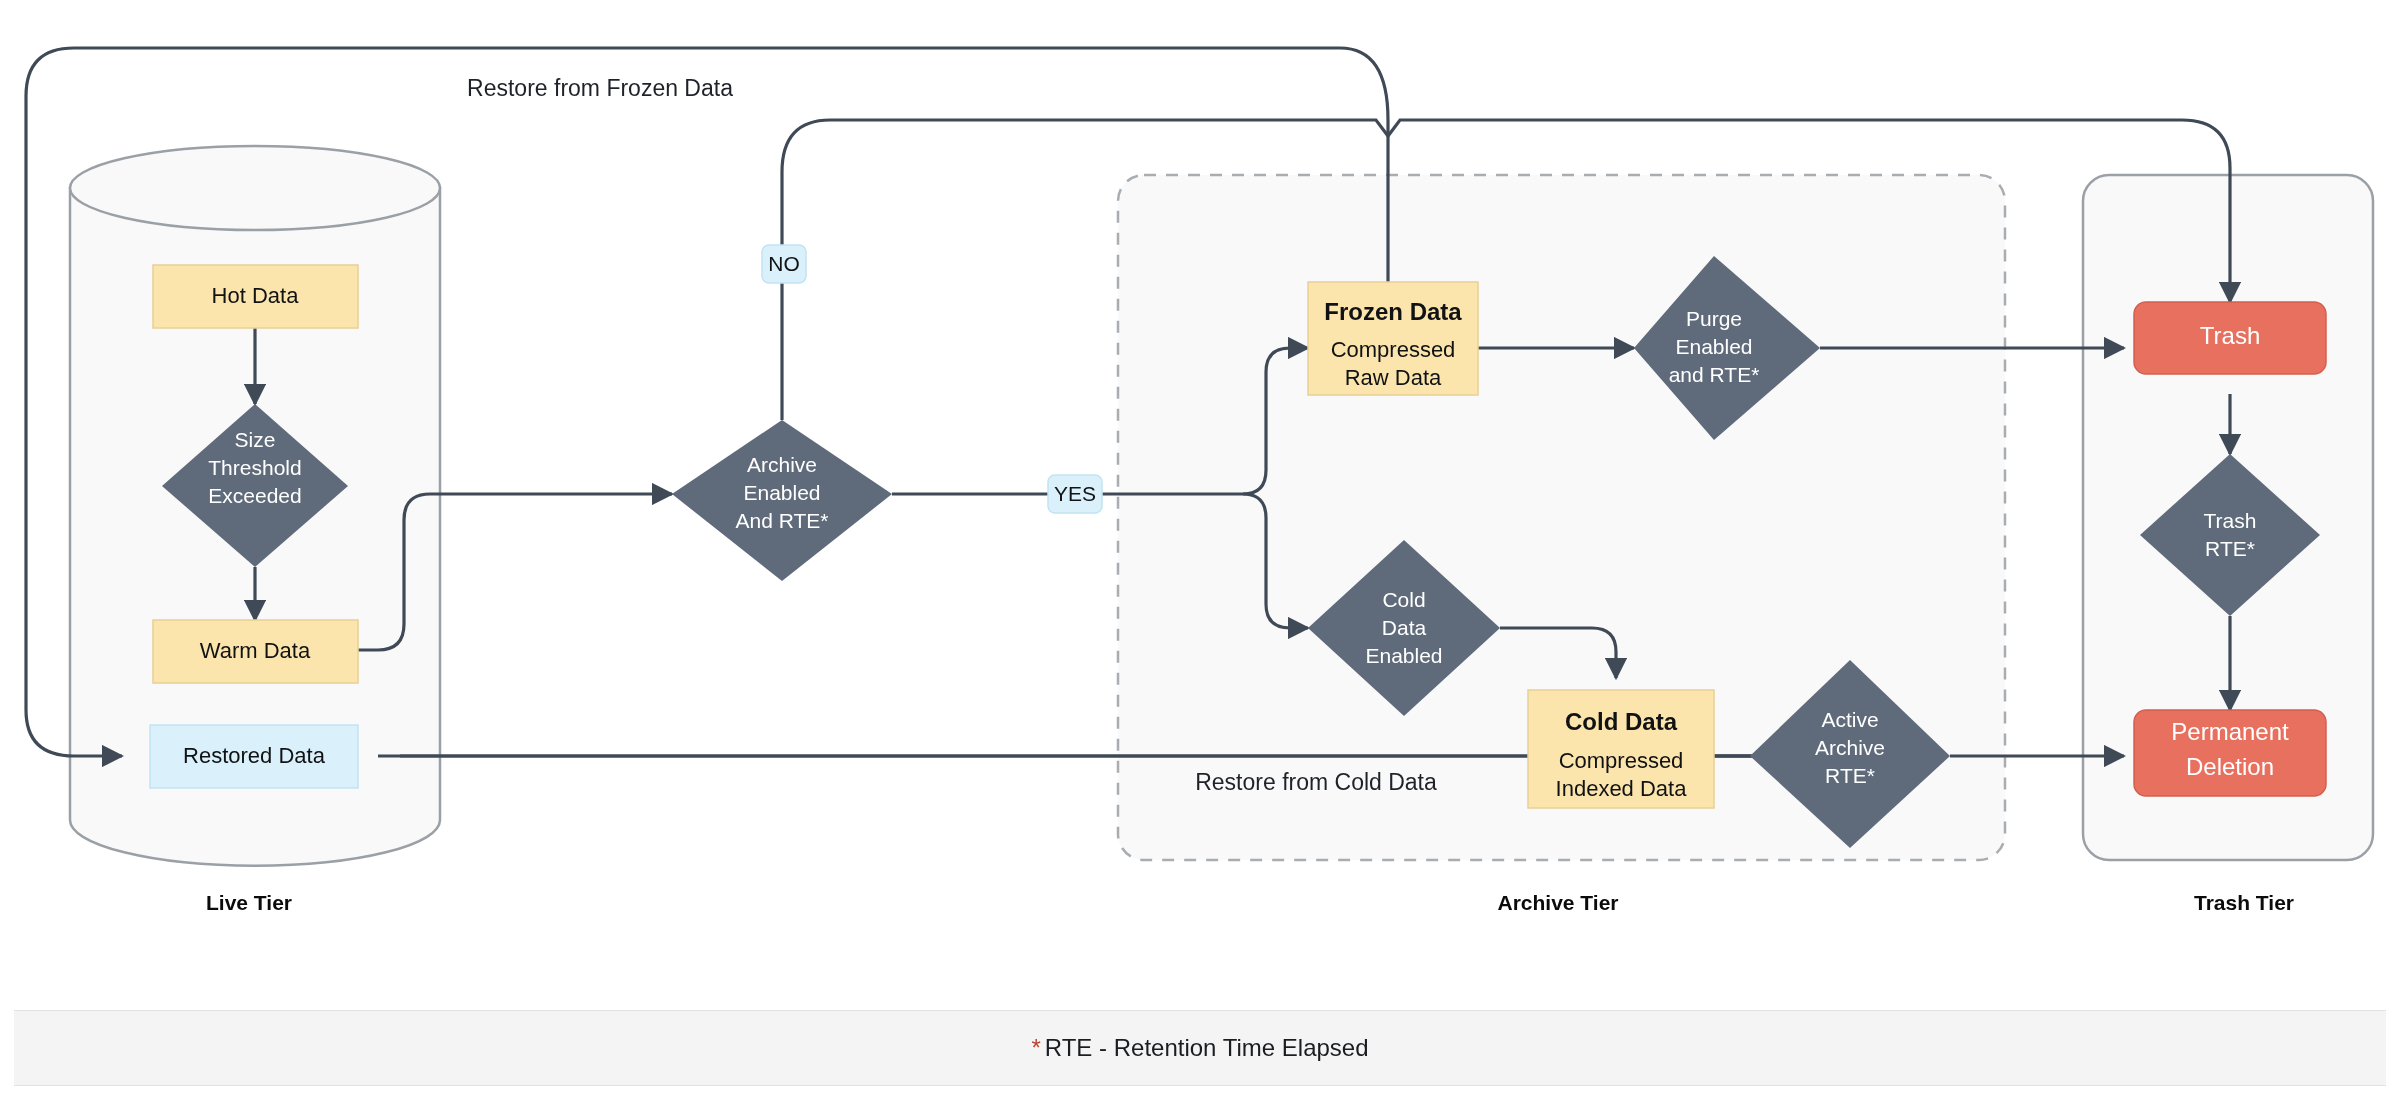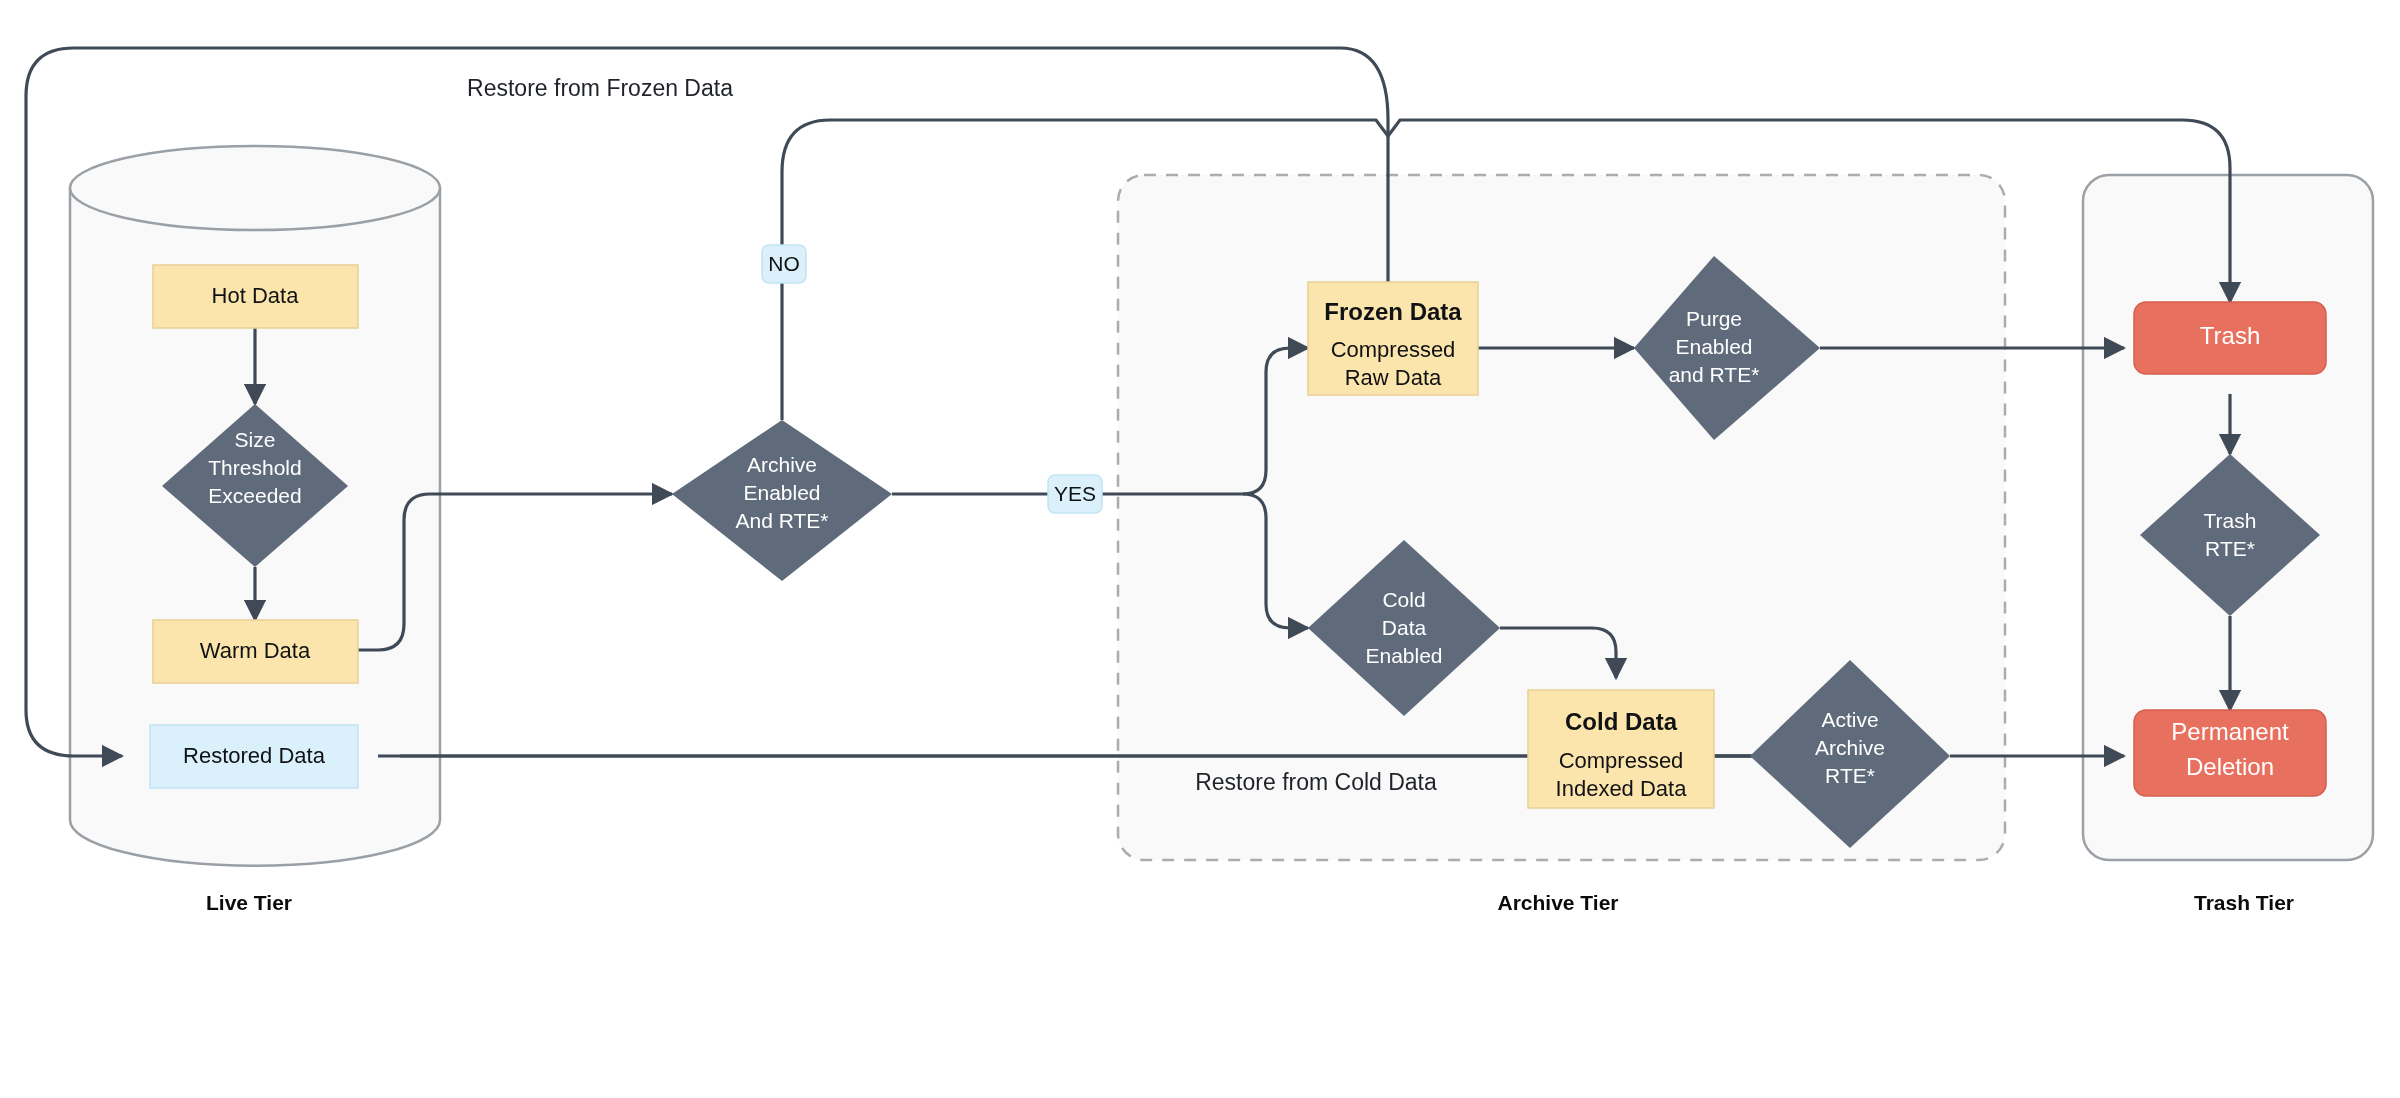--- a/index.html
+++ b/index.html
@@ -201,14 +201,17 @@
 
     <text class="edge-label" x="600" y="96" text-anchor="middle">Restore from Frozen Data</text>
 
     <text class="edge-label" x="1316" y="790" text-anchor="middle">Restore from Cold Data</text>
 
     <text class="tier-label" x="249" y="910" text-anchor="middle">Live Tier</text>
     <text class="tier-label" x="1558" y="910" text-anchor="middle">Archive Tier</text>
     <text class="tier-label" x="2244" y="910" text-anchor="middle">Trash Tier</text>
   </svg>
 
+  <div id="footer">
+    <span class="ftxt"><span class="star">*</span><span>RTE - Retention Time Elapsed</span></span>
+  </div>
 
 </div>
 
 </body></html>

